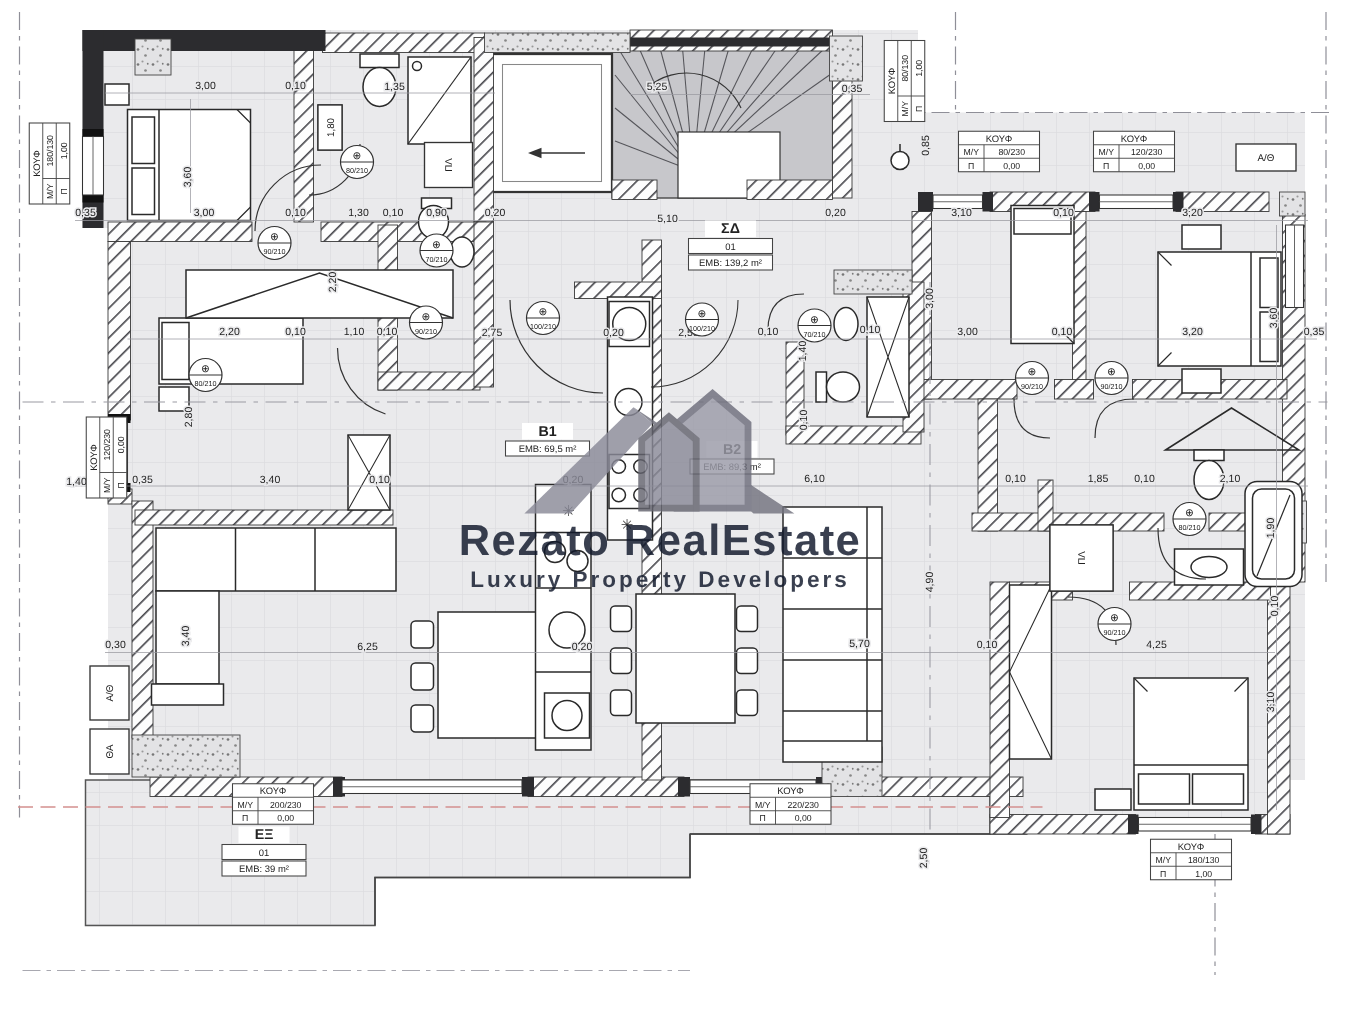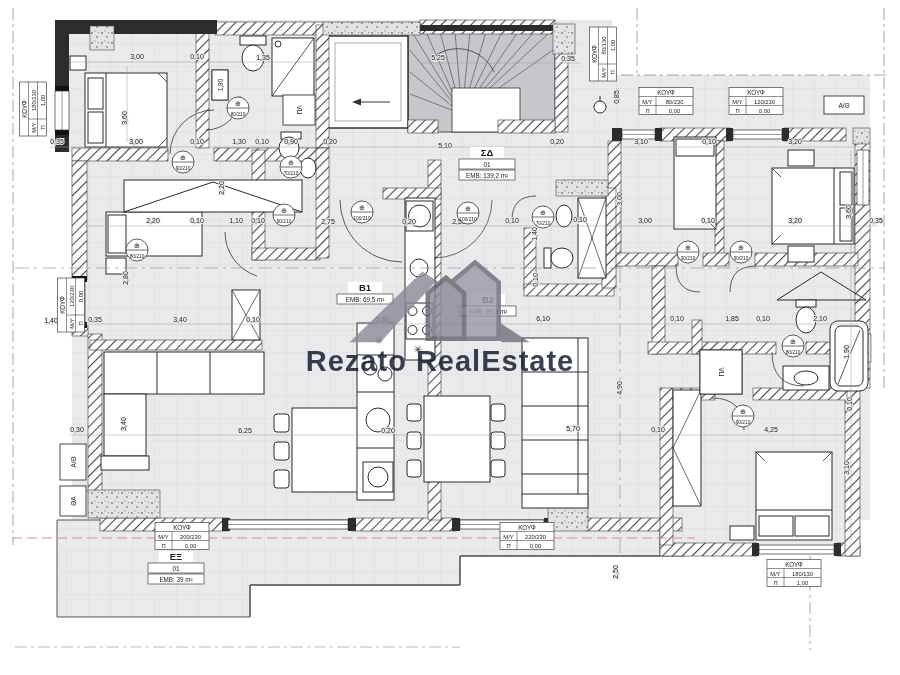--- a/index.html
+++ b/index.html
@@ -652,14 +652,15 @@
 <div class="wm">
   <svg class="wm-logo" viewBox="0 0 200 110">
     <g fill="none">
       <path d="M0,106 L80,28 L94,40 L34,106 Z" fill="#8a8a98"></path>
       <path d="M80,28 L198,106 L168,106 L94,40 Z" fill="#73737f"></path>
       <path d="M112,102 V40 L138,18 L164,40 V102 Z" fill="#9b9ba8" stroke="#6e6e7c" stroke-width="5"></path>
       <path d="M86,102 V52 L106,35 L126,52 V102 Z" fill="#8a8a98" stroke="#64646f" stroke-width="5"></path>
     </g>
   </svg>
   <div class="wm-brand">Rezato RealEstate</div>
+  <div class="wm-tagline">Luxury Property Developers</div>
 </div>
 </div>
 
 </body></html>

